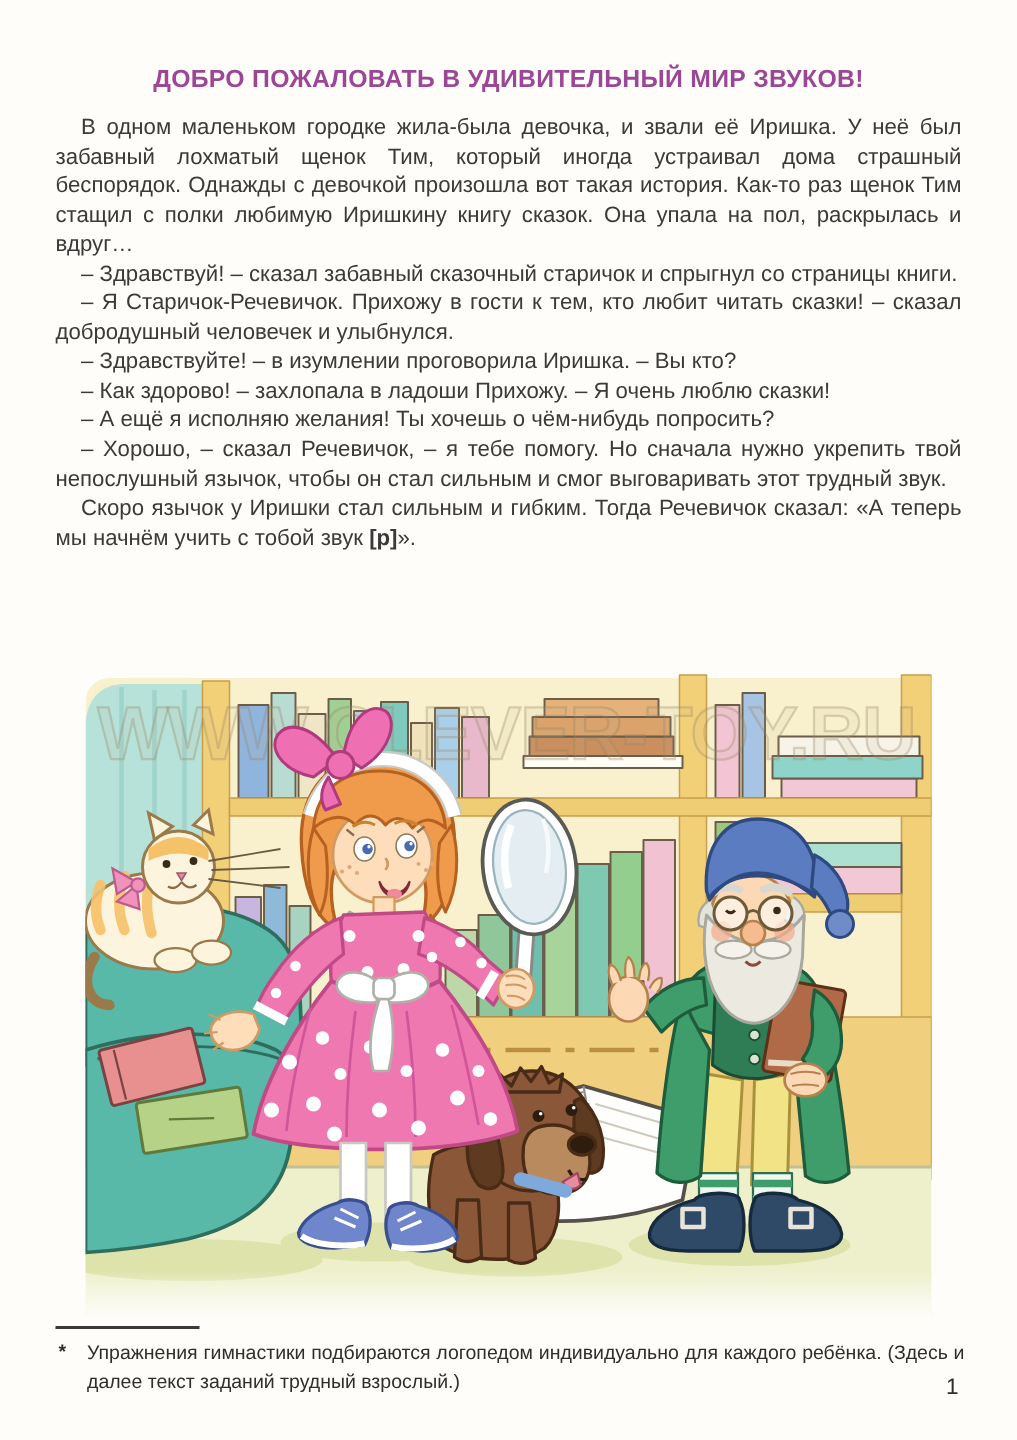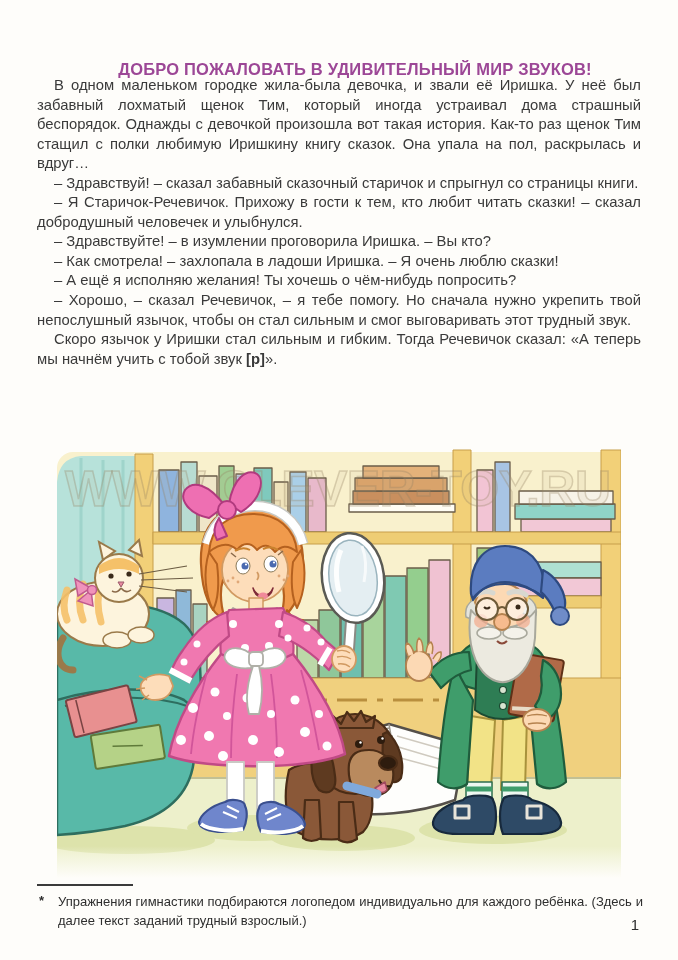--- a/index.html
+++ b/index.html
@@ -1,18 +1,18 @@
 <!DOCTYPE html>
 <html lang="ru"><head>
 <meta charset="utf-8">
 <style>
   html,body{margin:0;padding:0;background:#ffffff;}
   .page{position:relative;width:678px;height:960px;background:#fefdfa;overflow:hidden;
         font-family:"Liberation Sans",sans-serif;color:#3a3a3a;}
-  .title{position:absolute;top:44px;left:37px;width:604px;margin:16px;text-align:center;
+  .title{position:absolute;top:44px;left:37px;width:604px;margin:0;text-align:center;
          font-size:16.5px;font-weight:bold;letter-spacing:0.2px;}
   .story{position:absolute;top:76px;left:37px;width:604px;font-size:14.8px;
          line-height:19.55px;text-align:justify;}
   .story p{margin:0;text-indent:17px;}
   .story b{font-weight:bold;}
   .story sup{font-size:9.5px;line-height:0;}
   .illustration-wrap{position:absolute;top:448px;left:57px;width:564px;height:430px;}
   .footnote{position:absolute;left:37px;top:884px;width:606px;font-size:13px;
             line-height:18.5px;text-align:justify;color:#2e2e2e;}
   .footnote-rule{width:96px;border-top:2px solid #3a3a3a;margin-bottom:7px;}
@@ -25,21 +25,21 @@
 
 <div class="page" style="background: rgb(254, 253, 250);">
 
   <h1 class="title" style="color: rgb(156, 71, 150);">ДОБРО ПОЖАЛОВАТЬ В УДИВИТЕЛЬНЫЙ МИР ЗВУКОВ!</h1>
 
   <div class="story">
       <p><span>В одном маленьком городке жила-была девочка, и звали её Иришка. У неё был забавный лохматый щенок Тим, который иногда устраивал дома страшный беспорядок. Однажды с девочкой произошла вот такая история. Как-то раз щенок Тим стащил с полки любимую Иришкину книгу сказок. Она упала на пол, раскрылась и вдруг…</span></p>
       <p><span>– Здравствуй! – сказал забавный сказочный старичок и спрыгнул со страницы книги.</span></p>
       <p><span>– Я Старичок-Речевичок. Прихожу в гости к тем, кто любит читать сказки! – сказал добродушный человечек и улыбнулся.</span></p>
       <p><span>– Здравствуйте! – в изумлении проговорила Иришка. – Вы кто?</span></p>
-      <p><span>– Как смотрела! – захлопала в ладоши Иришка. – Я очень люблю сказки!</span></p>
+      <p><span>– Как здорово! – захлопала в ладоши Прихожу. – Я очень люблю сказки!</span></p>
       <p><span>– А ещё я исполняю желания! Ты хочешь о чём-нибудь попросить?</span></p>
       <p><span>– Хорошо, – сказал Речевичок, – я тебе помогу. Но сначала нужно укрепить твой непослушный язычок, чтобы он стал сильным и смог выговаривать этот трудный звук.</span></p>
       <p><span>Скоро язычок у Иришки стал сильным и гибким. Тогда Речевичок сказал: «А теперь мы начнём учить с тобой звук </span><b>[р]</b><span>».</span></p>
     </div>
 
   <div class="illustration-wrap">
     <svg width="564" height="430" viewBox="0 0 564 430">
       <defs>
         <linearGradient id="fade" x1="0" y1="0" x2="0" y2="1">
           <stop offset="0" stop-color="#fefdfa" stop-opacity="0"></stop>

